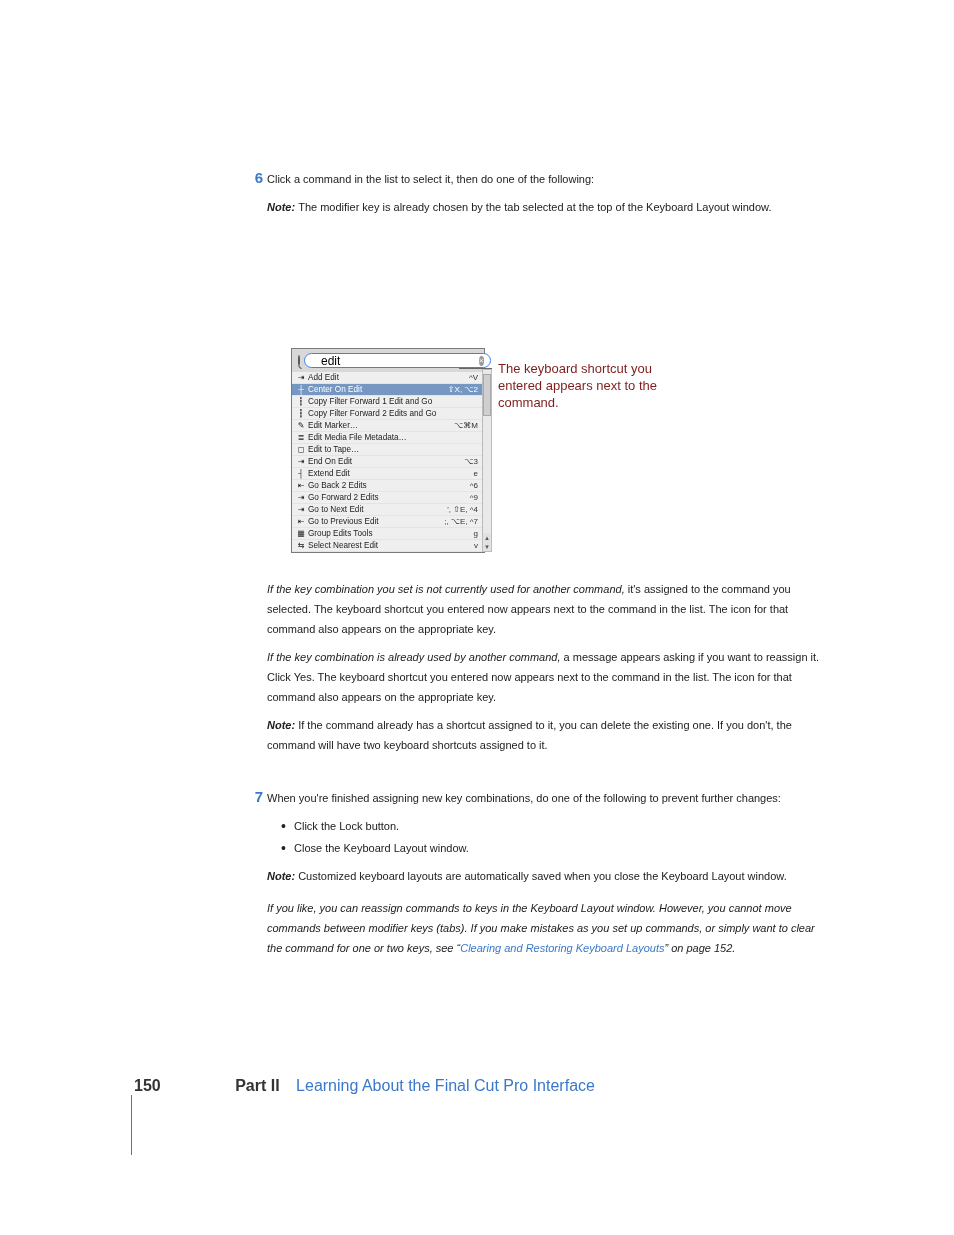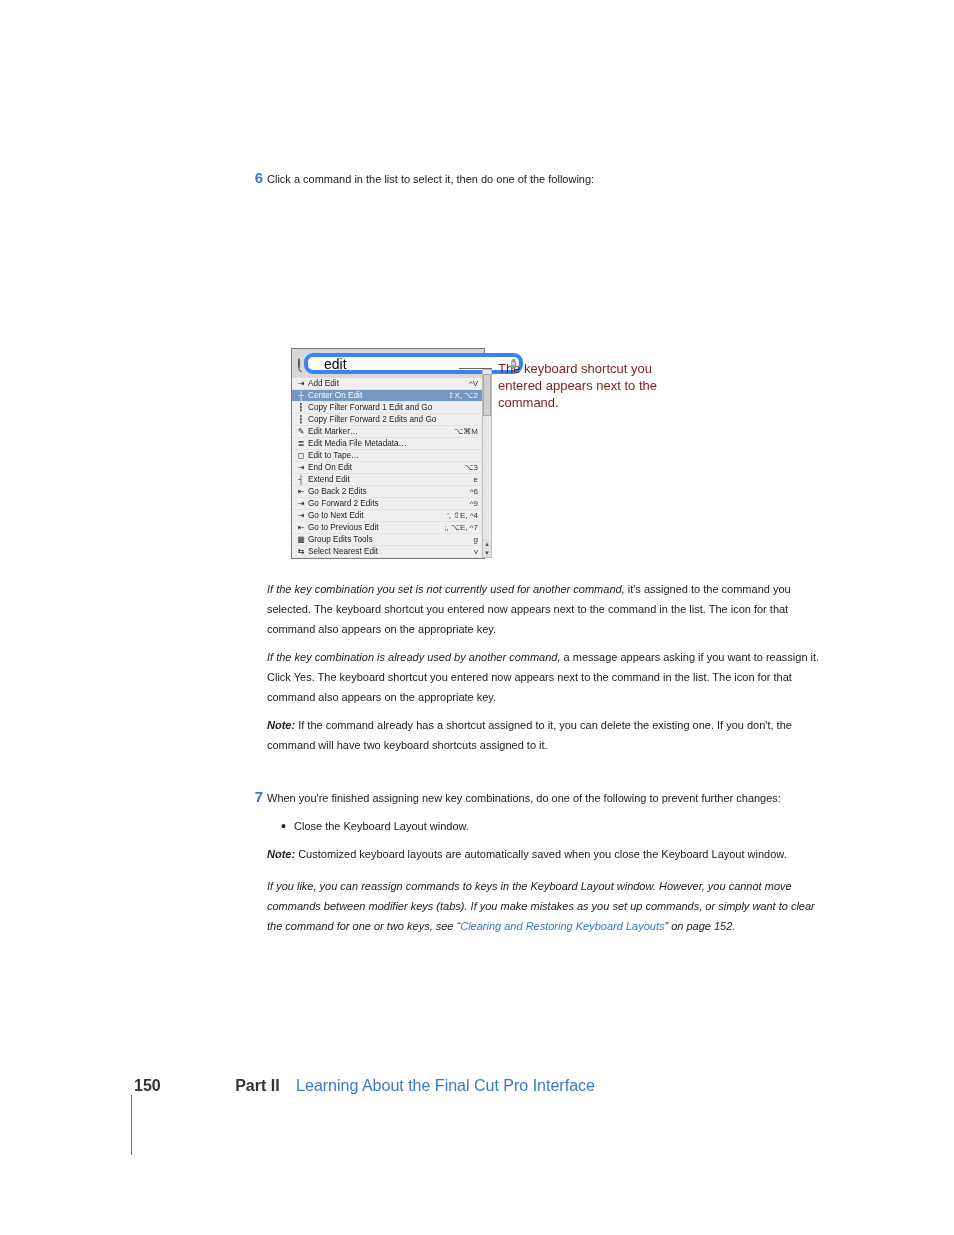--- a/index.html
+++ b/index.html
@@ -75,24 +75,24 @@
   .shot-search-row .loupe::after {
     content: "";
     position: absolute;
     right: -3px; bottom: -3px;
     width: 4px; height: 1px;
     background: #555;
     transform: rotate(45deg);
   }
   .shot-search-row input {
     flex: 1;
-    border: 4px solid #3b82f6;
+    border: 1px solid #3b82f6;
     border-radius: 9px;
     height: 13px;
-    font-size: 14px;
+    font-size: 12px;
     padding: 0 14px 0 16px;
     background: #fff;
   }
   .shot-search-row .clear {
     width: 10px; height: 10px;
     border-radius: 50%;
     background: #9a9a9a;
     color: #fff;
     font-size: 8px;
     line-height: 10px;
@@ -190,20 +190,23 @@
   }
 </style>
 </head>
 <body>
 
 <div class="page">
 
   <span class="step-num" style="left:243px; top:169px;">6</span>
   <div class="body-col" style="top:169px;">
     <p class="para">Click a command in the list to select it, then do one of the following:</p>
+    <p class="para">
+      <span class="note-label">Note:  </span><span>The modifier key is already chosen by the tab selected at the top of the Keyboard Layout window.</span>
+    </p>
   </div>
 
   <div class="shot-wrap" style="position:absolute;">
     <div class="shot-search-row">
       <span class="loupe"></span>
       <input type="text" value="edit" style="">
       <span class="clear">×</span>
     </div>
     <div class="shot-list" id="shot-list">
         <div class="shot-row">
@@ -301,20 +304,21 @@
     </p>
     <p class="para">
       <span class="note-label">Note:  </span><span>If the command already has a shortcut assigned to it, you can delete the existing one. If you don't, the command will have two keyboard shortcuts assigned to it.</span>
     </p>
   </div>
 
   <span class="step-num" style="left:243px; top:788px;">7</span>
   <div class="body-col" style="top:788px;">
     <p class="para">When you're finished assigning new key combinations, do one of the following to prevent further changes:</p>
     <ul class="bul">
+      <li>Click the Lock button.</li>
       <li>Close the Keyboard Layout window.</li>
     </ul>
     <p class="para">
       <span class="note-label">Note:  </span><span>Customized keyboard layouts are automatically saved when you close the Keyboard Layout window.</span>
     </p>
     <p class="para" style="margin-top:12px;font-style:italic;">
       <span>If you like, you can reassign commands to keys in the Keyboard Layout window. However, you cannot move commands between modifier keys (tabs). If you make mistakes as you set up commands, or simply want to clear the command for one or two keys, see “</span><span class="xref">Clearing and Restoring Keyboard Layouts</span><span>” on page 152.</span>
     </p>
   </div>
 

